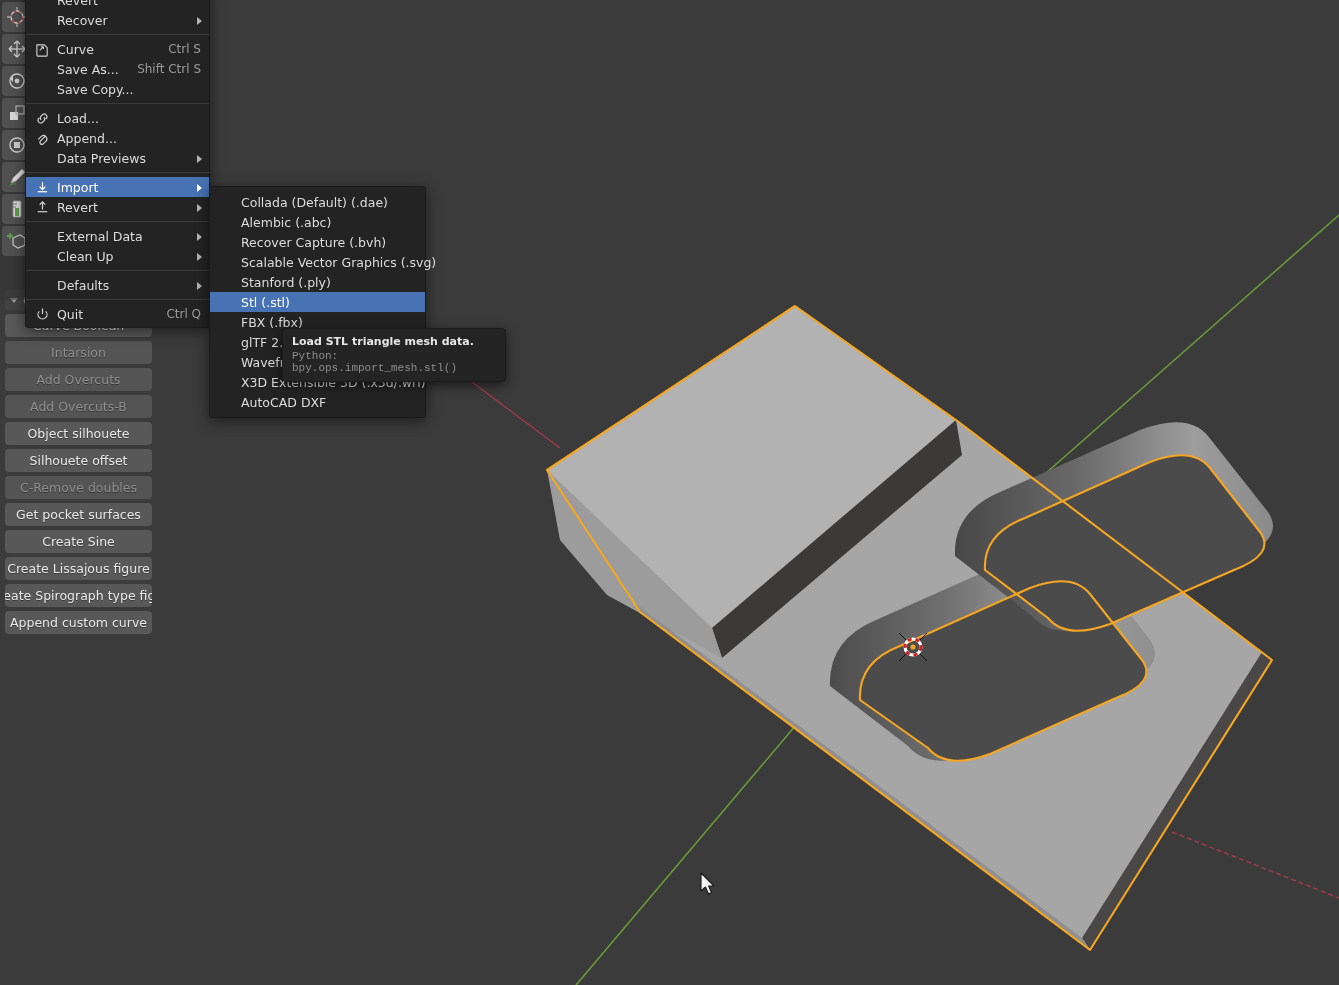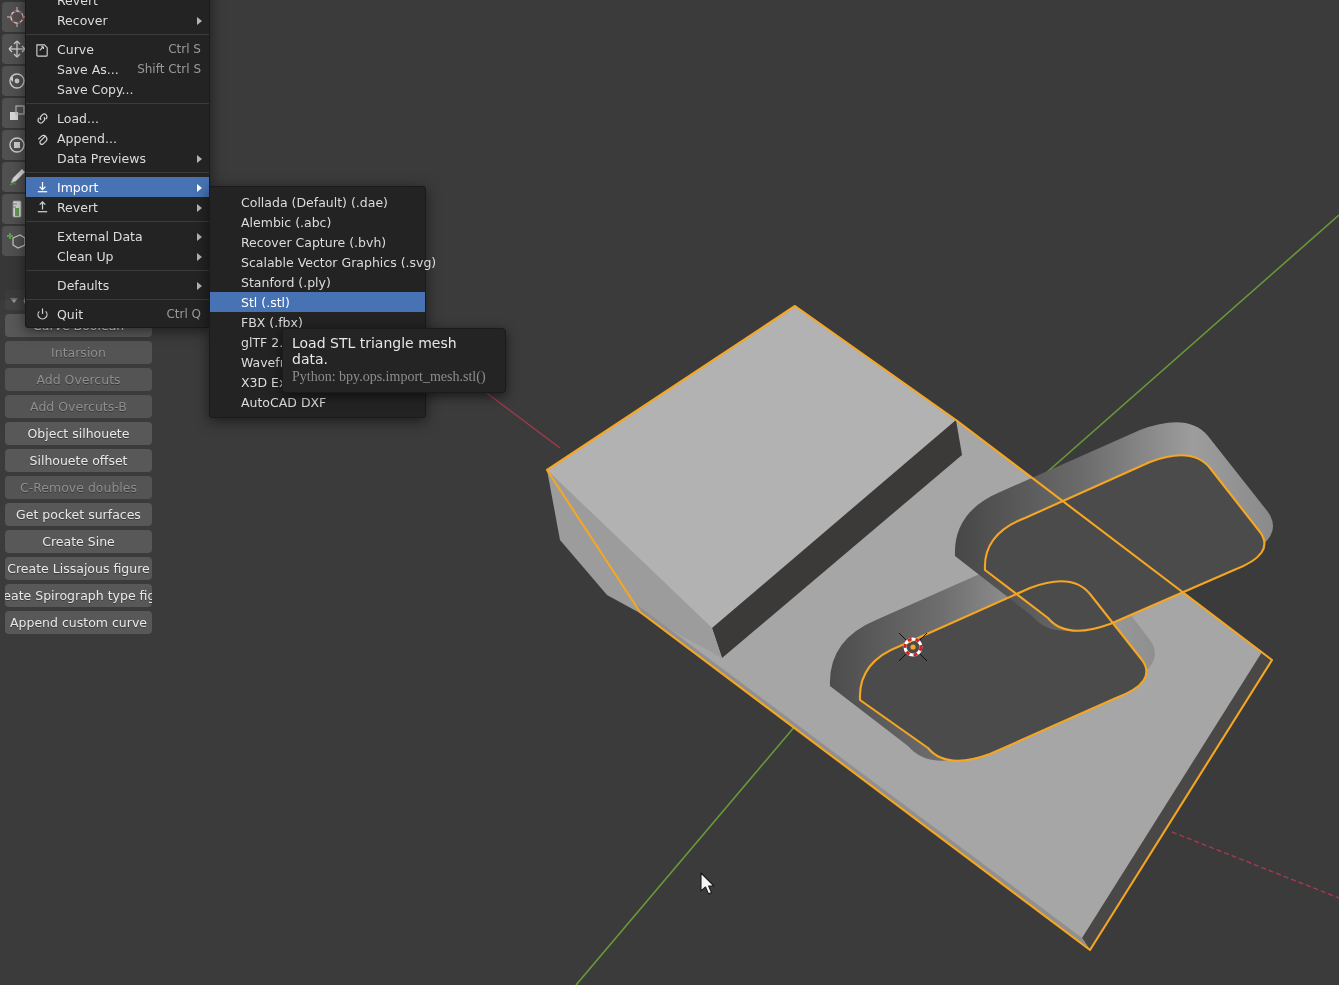--- a/index.html
+++ b/index.html
@@ -154,24 +154,24 @@
   #tooltip {
     position: absolute; left: 282px; top: 328px;
     width: 224px;
     background: #242424;
     border: 1px solid #1b1b1b;
     border-radius: 4px;
     box-shadow: 0 3px 12px #00000099;
     padding: 6px 9px 7px 9px;
     z-index: 30;
   }
-  #tooltip .tt-title { color: #e6e6e6; font-size: 14px; margin-bottom: 2px; }
+  #tooltip .tt-title { color: #e6e6e6; font-size: 11px; margin-bottom: 2px; font-weight: bold; }
   #tooltip .tt-py {
-    color: #8d8d8d; font-size: 14px;
-    font-family: Liberation Serif, serif;
+    color: #8d8d8d; font-size: 11px;
+    font-family: Liberation Mono, monospace;
   }
   #tooltip .tt-py .lbl { color: #8d8d8d; }
 
   
   #cursor3d { position: absolute; left: 897px; top: 631px; z-index: 4; }
   
   #mouse { position: absolute; left: 699px; top: 872px; z-index: 40; }
 </style>
 </head>
 <body>

